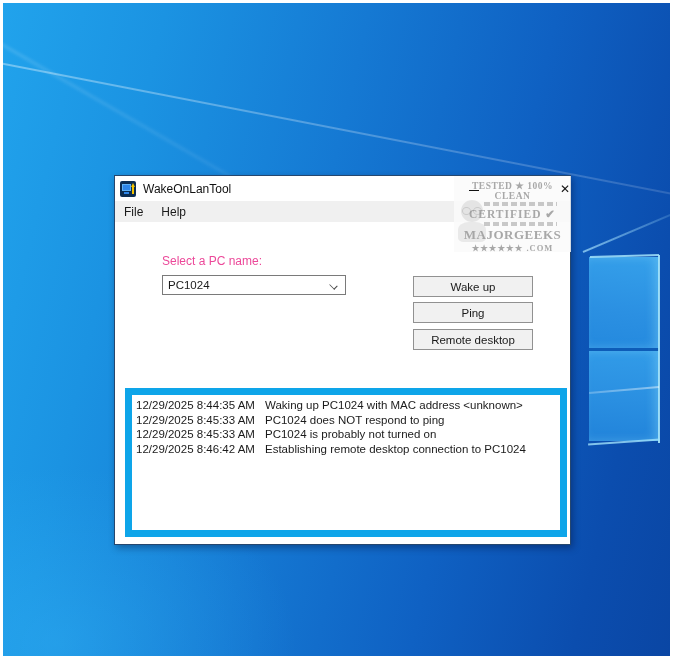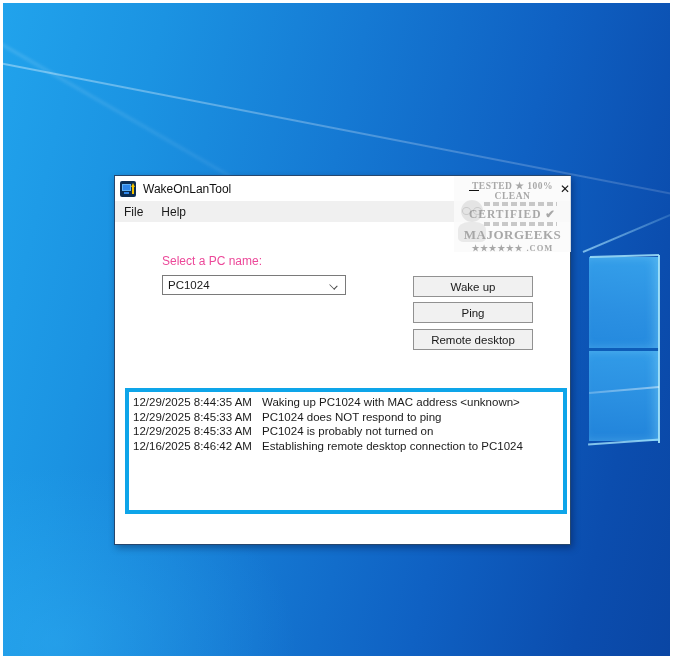--- a/index.html
+++ b/index.html
@@ -107,22 +107,22 @@
     position:absolute; left:298px; width:120px; height:21px;
     background:#f1f1f1; border:1px solid #919191;
     display:flex; align-items:center; justify-content:center;
     font-size:11.5px; color:#1a1a1a;
   }
   .btn-wake { top:100px; }
   .btn-ping { top:126px; }
   .btn-rdp  { top:153px; }
 
   .log-box {
-    position:absolute; left:10px; top:212px; width:442px; height:126px;
-    background:#fff; border:4px solid #0ea5e9; overflow:hidden;
+    position:absolute; left:10px; top:212px; width:442px; height:149px;
+    background:#fff; border:7px solid #0ea5e9; overflow:hidden;
     padding:3px 4px; font-size:11.5px; color:#1b1b1b;
   }
   .log-row { display:flex; line-height:14.6px; white-space:nowrap; }
   .log-ts { width:129px; flex:0 0 129px; }
 
   
   .watermark {
     position:absolute; left:339px; top:0px; width:117px; height:76px;
     background:rgba(250,250,250,0.82); z-index:4; overflow:hidden;
     color:rgba(140,140,140,0.75); text-align:center;
@@ -213,19 +213,19 @@
       </div>
       <div class="log-row">
         <span class="log-ts">12/29/2025 8:45:33 AM</span>
         <span class="log-msg">PC1024 does NOT respond to ping</span>
       </div>
       <div class="log-row">
         <span class="log-ts">12/29/2025 8:45:33 AM</span>
         <span class="log-msg">PC1024 is probably not turned on</span>
       </div>
       <div class="log-row">
-        <span class="log-ts">12/16/2025 8:46:42 AM</span>
+        <span class="log-ts">12/29/2025 8:46:42 AM</span>
         <span class="log-msg">Establishing remote desktop connection to PC1024</span>
       </div>
     </div>
 
   </div>
 </div>
 
 </body></html>

